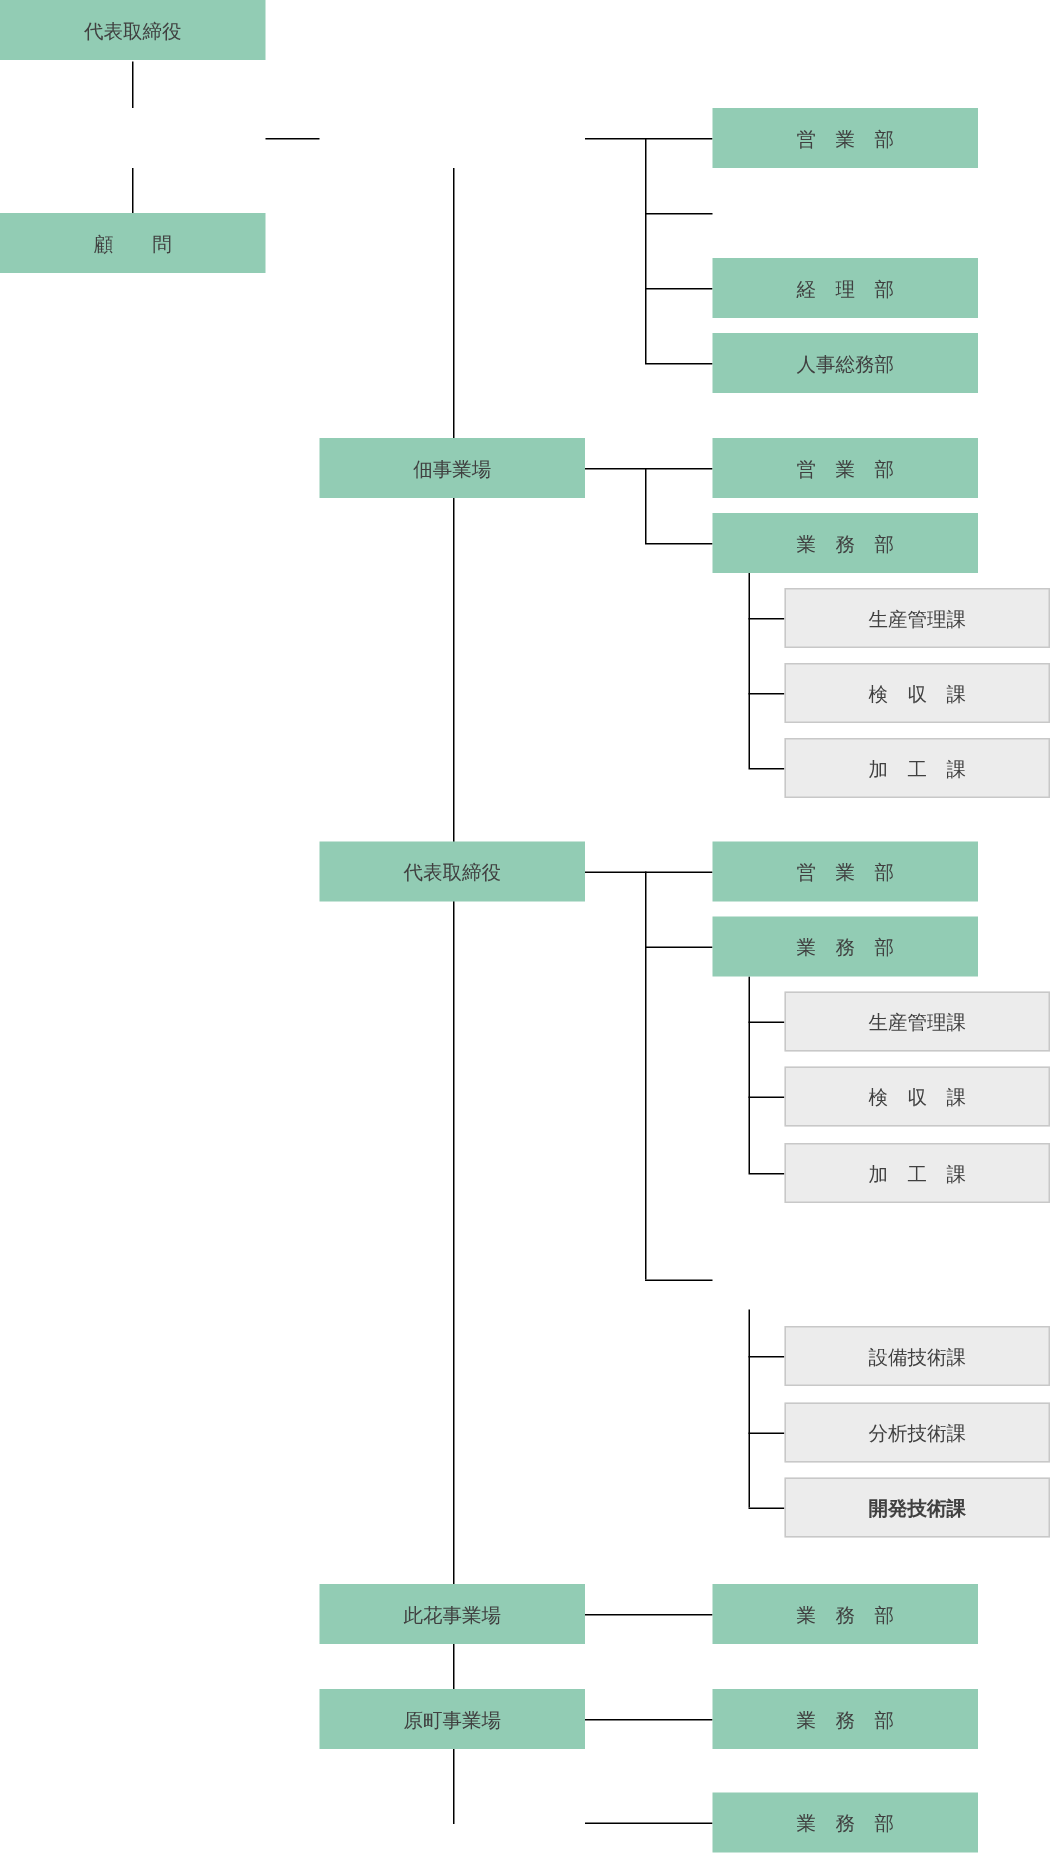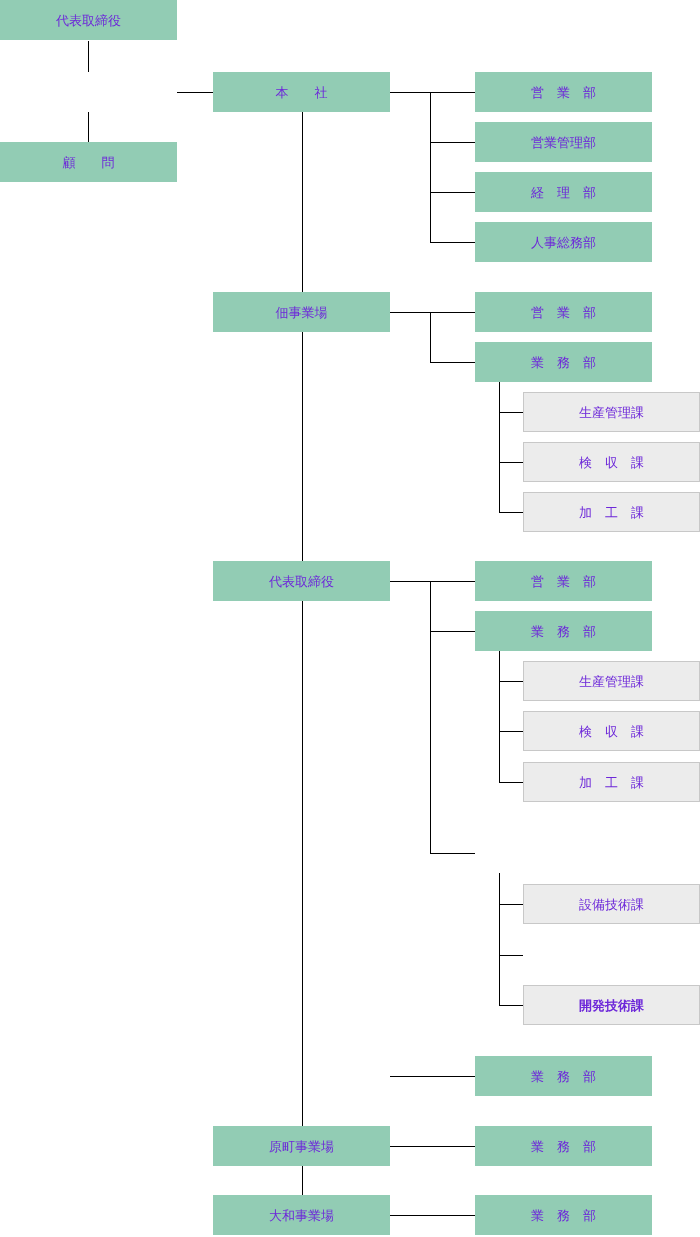--- a/index.html
+++ b/index.html
@@ -22,21 +22,21 @@
   .node {
     position: absolute;
     box-sizing: border-box;
     width: 177px;
     height: 40px;
     display: flex;
     align-items: center;
     justify-content: center;
     font-size: 13px;
     line-height: 1;
-    color: #6d28d9;
+    color: #404040;
     white-space: nowrap;
     letter-spacing: 0;
   }
   .node.green {
     background: #92ccb4;
     border: none;
   }
   .node.gray {
     background: #ececec;
     border: 1px solid #c8c8c8;
@@ -105,41 +105,35 @@
   <div class="line h" style="left:390px; top:1146px; width:85px;"></div>
   <div class="line h" style="left:390px; top:1215px; width:85px;"></div>
 
   <div class="node green" style="left:0px; top:0px;">
     <span class="label">代表取締役</span>
   </div>
   <div class="node green" style="left:0px; top:142px;">
     <span class="label">顧　　問</span>
   </div>
 
-  <div class="node green" style="left:213px; top:72px;">
-    <span class="label">本　　社</span>
-  </div>
   <div class="node green" style="left:213px; top:292px;">
     <span class="label">佃事業場</span>
   </div>
   <div class="node green" style="left:213px; top:561px;">
     <span class="label">代表取締役</span>
   </div>
+  <div class="node green" style="left:213px; top:1056px;">
+    <span class="label">此花事業場</span>
+  </div>
   <div class="node green" style="left:213px; top:1126px;">
     <span class="label">原町事業場</span>
-  </div>
-  <div class="node green" style="left:213px; top:1195px;">
-    <span class="label">大和事業場</span>
   </div>
 
   <div class="node green" style="left:475px; top:72px;">
     <span class="label">営　業　部</span>
-  </div>
-  <div class="node green" style="left:475px; top:122px;">
-    <span class="label">営業管理部</span>
   </div>
   <div class="node green" style="left:475px; top:172px;text-align:center;">
     <span class="label">経　理　部</span>
   </div>
   <div class="node green" style="left:475px; top:222px;">
     <span class="label">人事総務部</span>
   </div>
 
   <div class="node green" style="left:475px; top:292px;">
     <span class="label">営　業　部</span>
@@ -168,20 +162,23 @@
   </div>
   <div class="node gray" style="left:523px; top:711px;">
     <span class="label">検　収　課</span>
   </div>
   <div class="node gray" style="left:523px; top:762px;">
     <span class="label">加　工　課</span>
   </div>
   <div class="node gray" style="left:523px; top:884px;">
     <span class="label">設備技術課</span>
   </div>
+  <div class="node gray" style="left:523px; top:935px;">
+    <span class="label">分析技術課</span>
+  </div>
   <div class="node gray" style="left:523px; top:985px;font-weight:bold;">
     <span class="label">開発技術課</span>
   </div>
 
   <div class="node green" style="left:475px; top:1056px;">
     <span class="label">業　務　部</span>
   </div>
   <div class="node green" style="left:475px; top:1126px;">
     <span class="label">業　務　部</span>
   </div>

